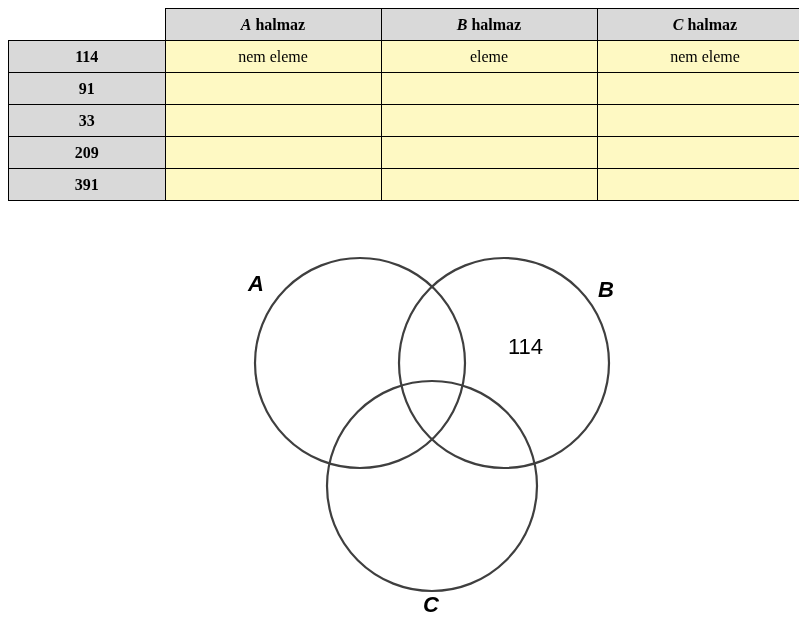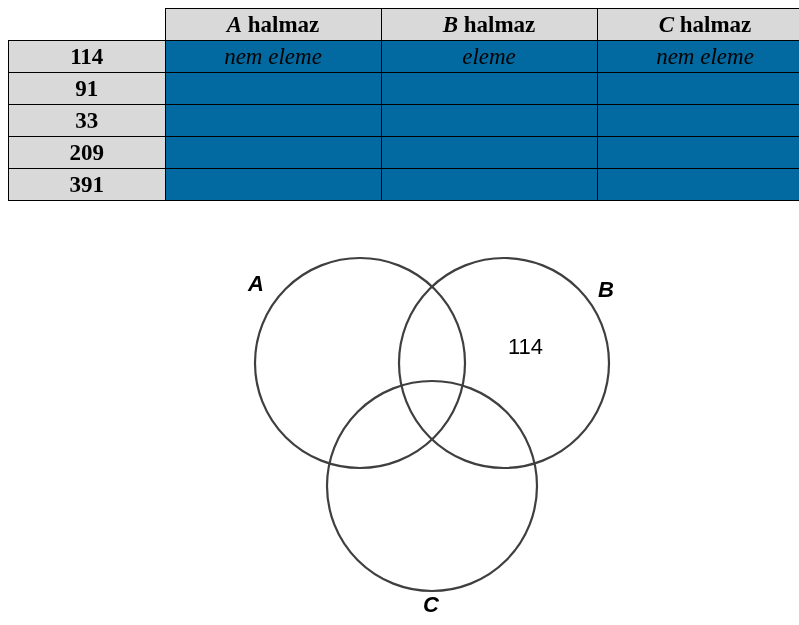--- a/index.html
+++ b/index.html
@@ -26,43 +26,42 @@
     border-collapse: collapse;
     table-layout: fixed;
     width: 772px;
   }
   table.set-table td, table.set-table th {
     border: 1px solid #000000;
     height: 31px;
     padding: 0 4px;
     text-align: center;
     vertical-align: middle;
-    font-size: 23px;
+    font-size: 16px;
   }
   .corner-cell {
     border: none !important;
     background: #ffffff;
   }
   .col-head {
     background: #d9d9d9;
     font-weight: bold;
     font-size: 23px;
   }
   .col-head .set-letter {
     font-style: italic;
     font-weight: bold;
   }
   .row-head {
     background: #d9d9d9;
     font-weight: bold;
     font-size: 23px;
   }
   .body-cell {
-    background: #0369a1;
-    font-style: italic;
+    background: #fef9c3;
     font-size: 23px;
   }
   .col-w-first { width: 148px; }
   .col-w { width: 207px; }
 
   
   .venn-wrap {
     position: absolute;
     left: 0px;
     top: 246px;

